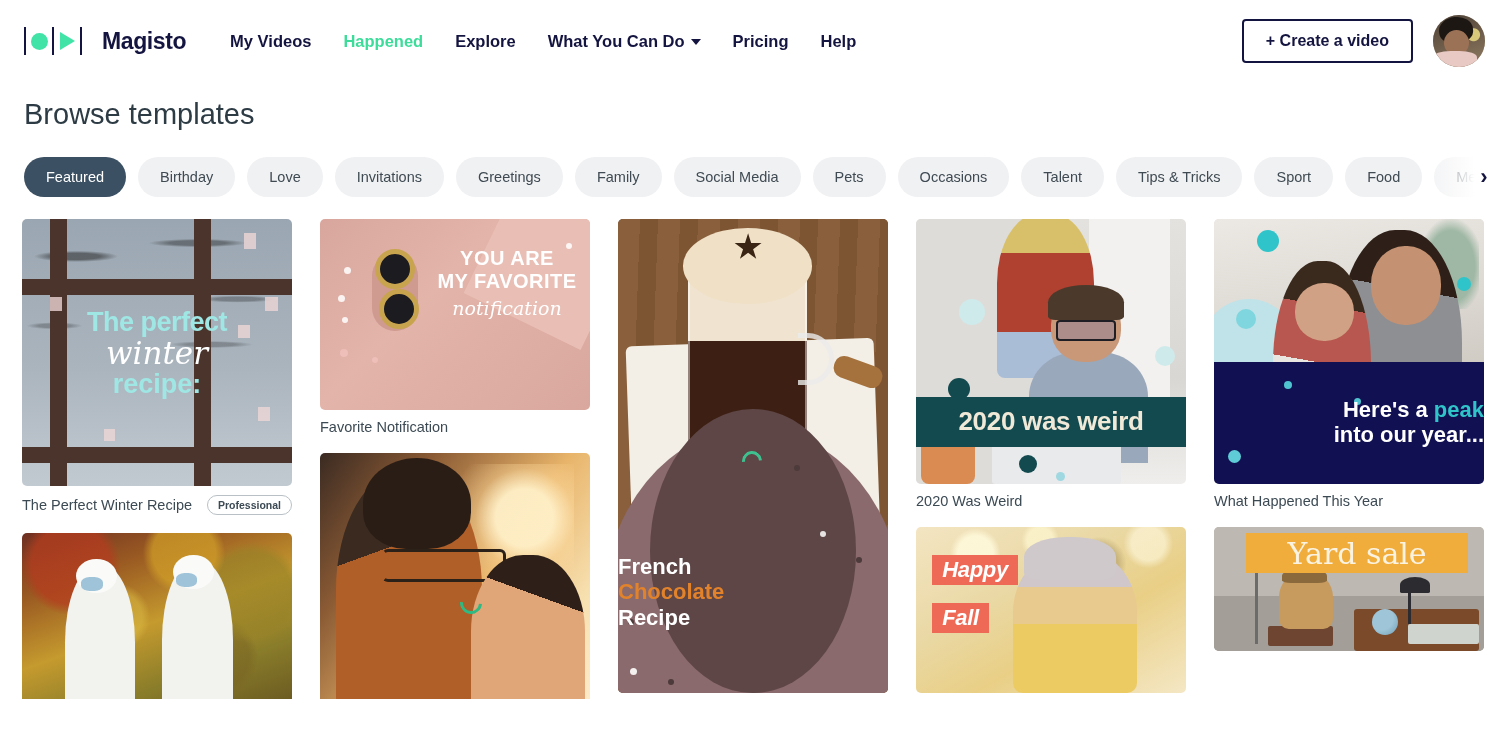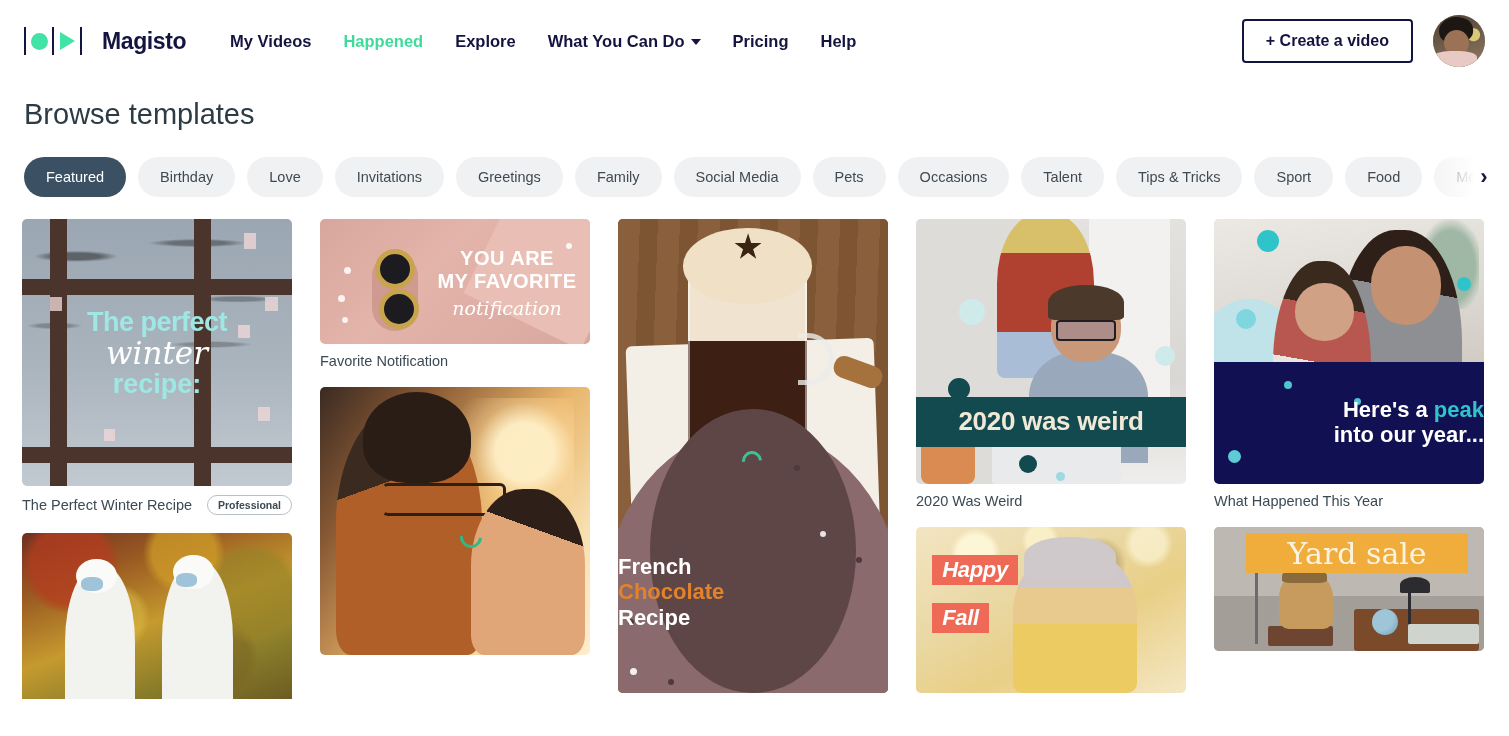--- a/index.html
+++ b/index.html
@@ -167,21 +167,21 @@
   }
   .t-winter .txt {
     position:absolute; left:0; right:0; top:50%; transform:translateY(-50%);
     text-align:center; line-height:1.0;
   }
   .t-winter .l1 { font-size:27px; font-weight:bold; color:#9fe7e4; letter-spacing:-0.5px;}
   .t-winter .l2 { font-size:31px; color:#ffffff; font-style:italic; font-family:"DejaVu Serif",serif; margin-top:2px;}
   .t-winter .l3 { font-size:27px; font-weight:bold; color:#9fe7e4; margin-top:2px;}
 
   
-  .t-phone { height: 125px; background: linear-gradient(135deg,#d8a69c 0%, #e3b4aa 40%, #d9a79d 100%); }
+  .t-phone { height: 191px; background: linear-gradient(135deg,#d8a69c 0%, #e3b4aa 40%, #d9a79d 100%); }
   .t-phone .corner {
     position:absolute; right:-30px; top:-40px; width:130px; height:150px;
     background:#e9bfb5; transform: rotate(26deg);
   }
   .t-phone .lens-pod {
     position:absolute; left:52px; top:34px; width:46px; height:78px;
     border-radius: 23px; background:#cf9a90;
   }
   .t-phone .lens {
     position:absolute; width:40px; height:40px; border-radius:50%;

